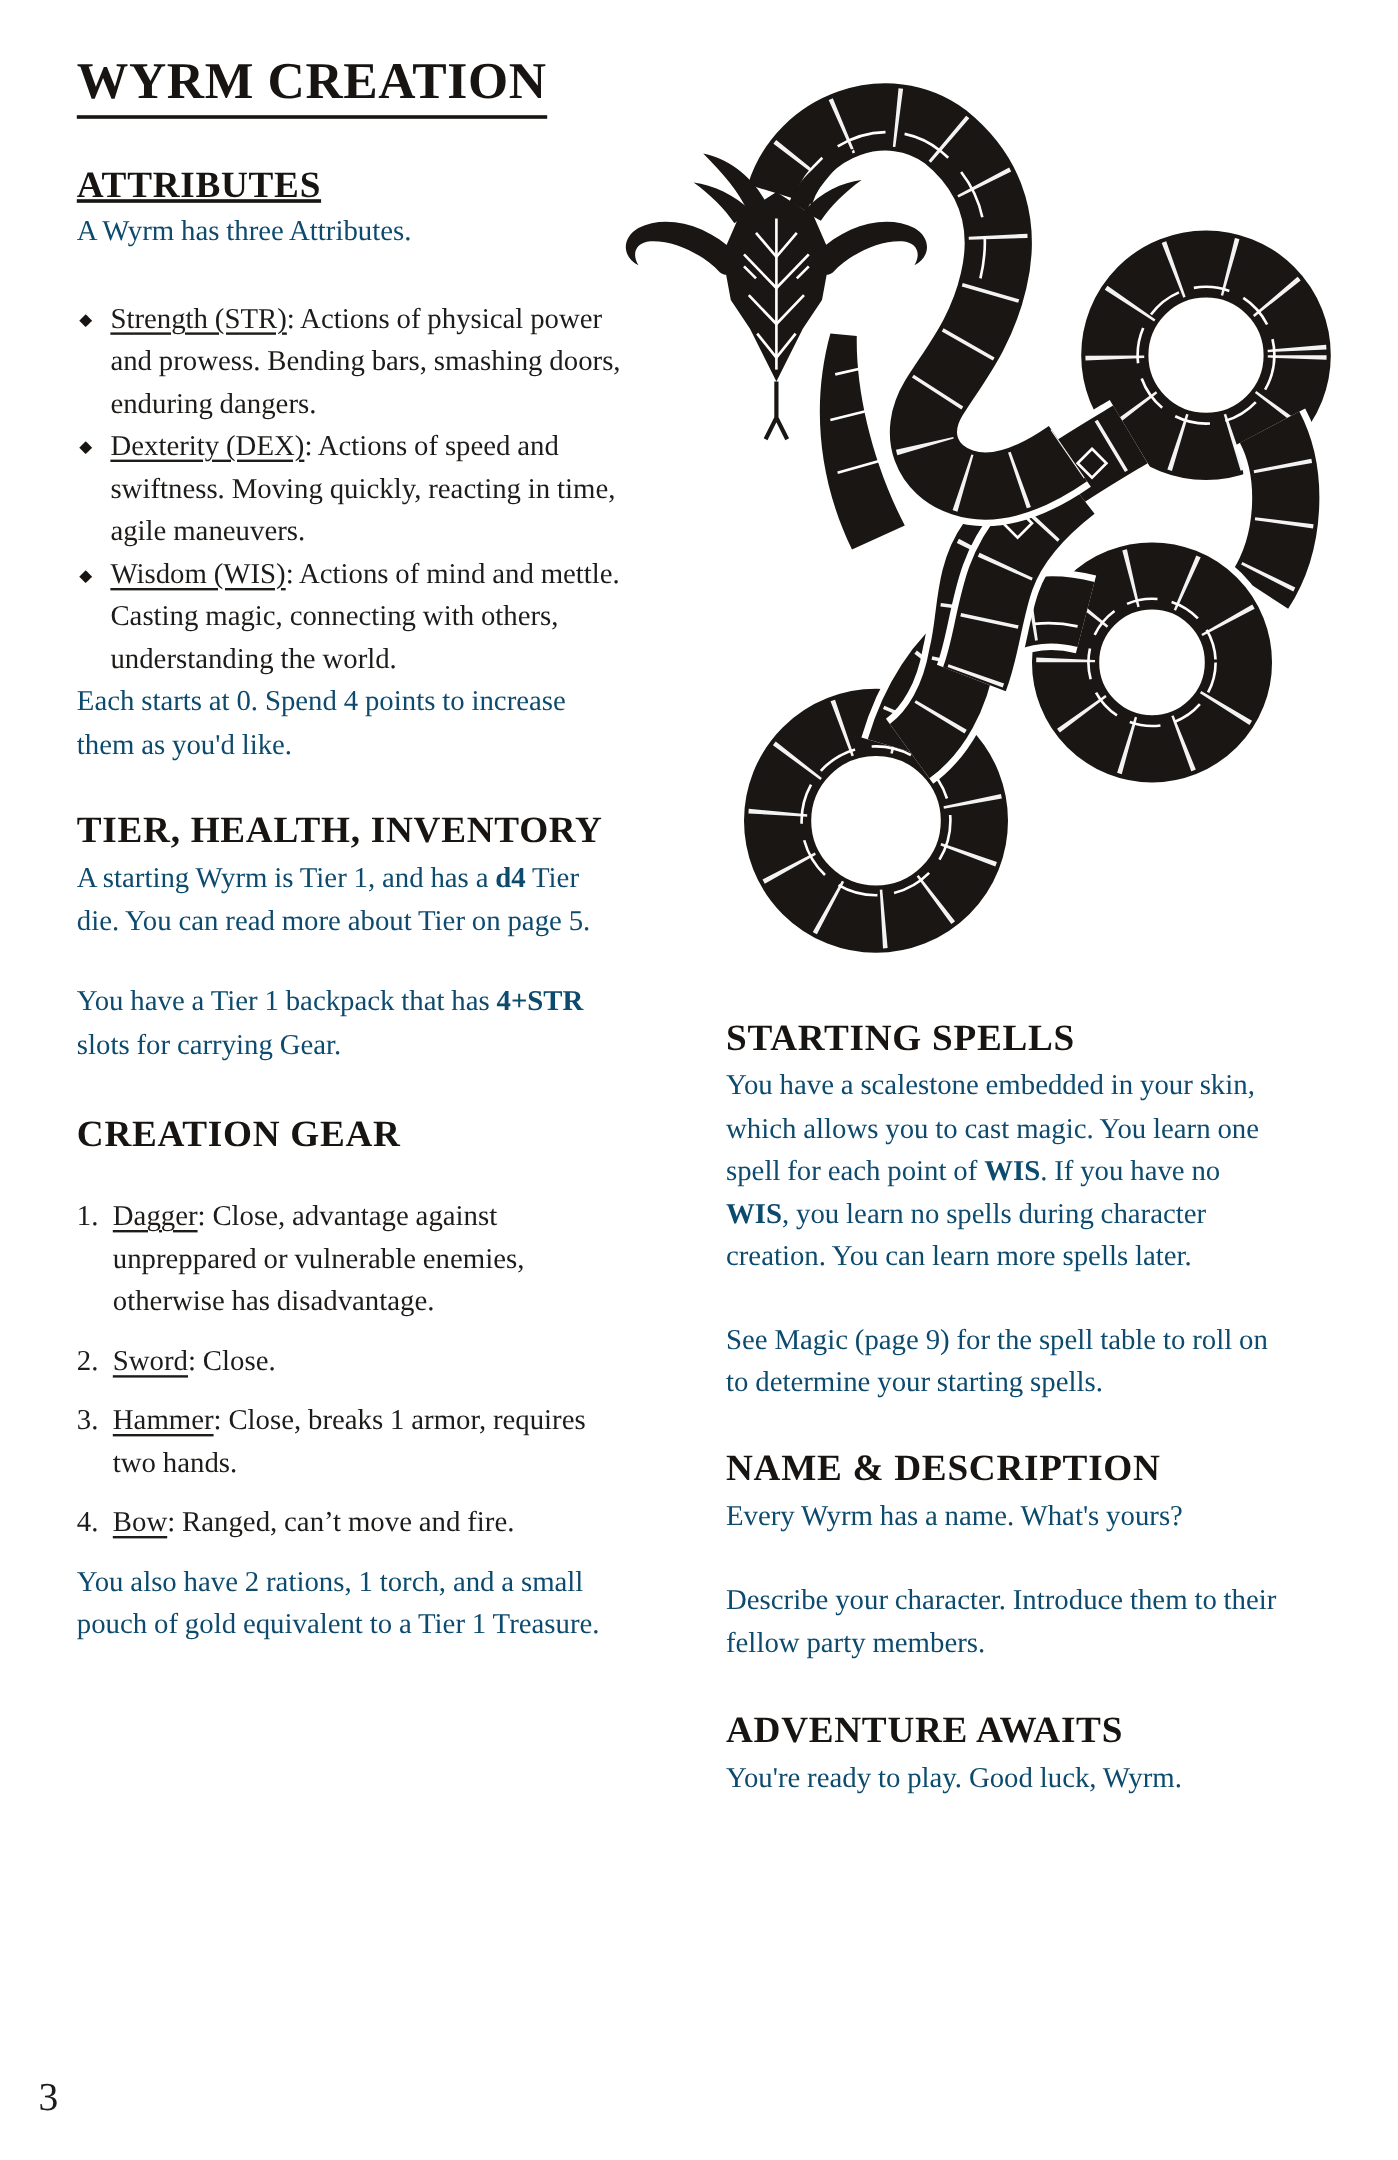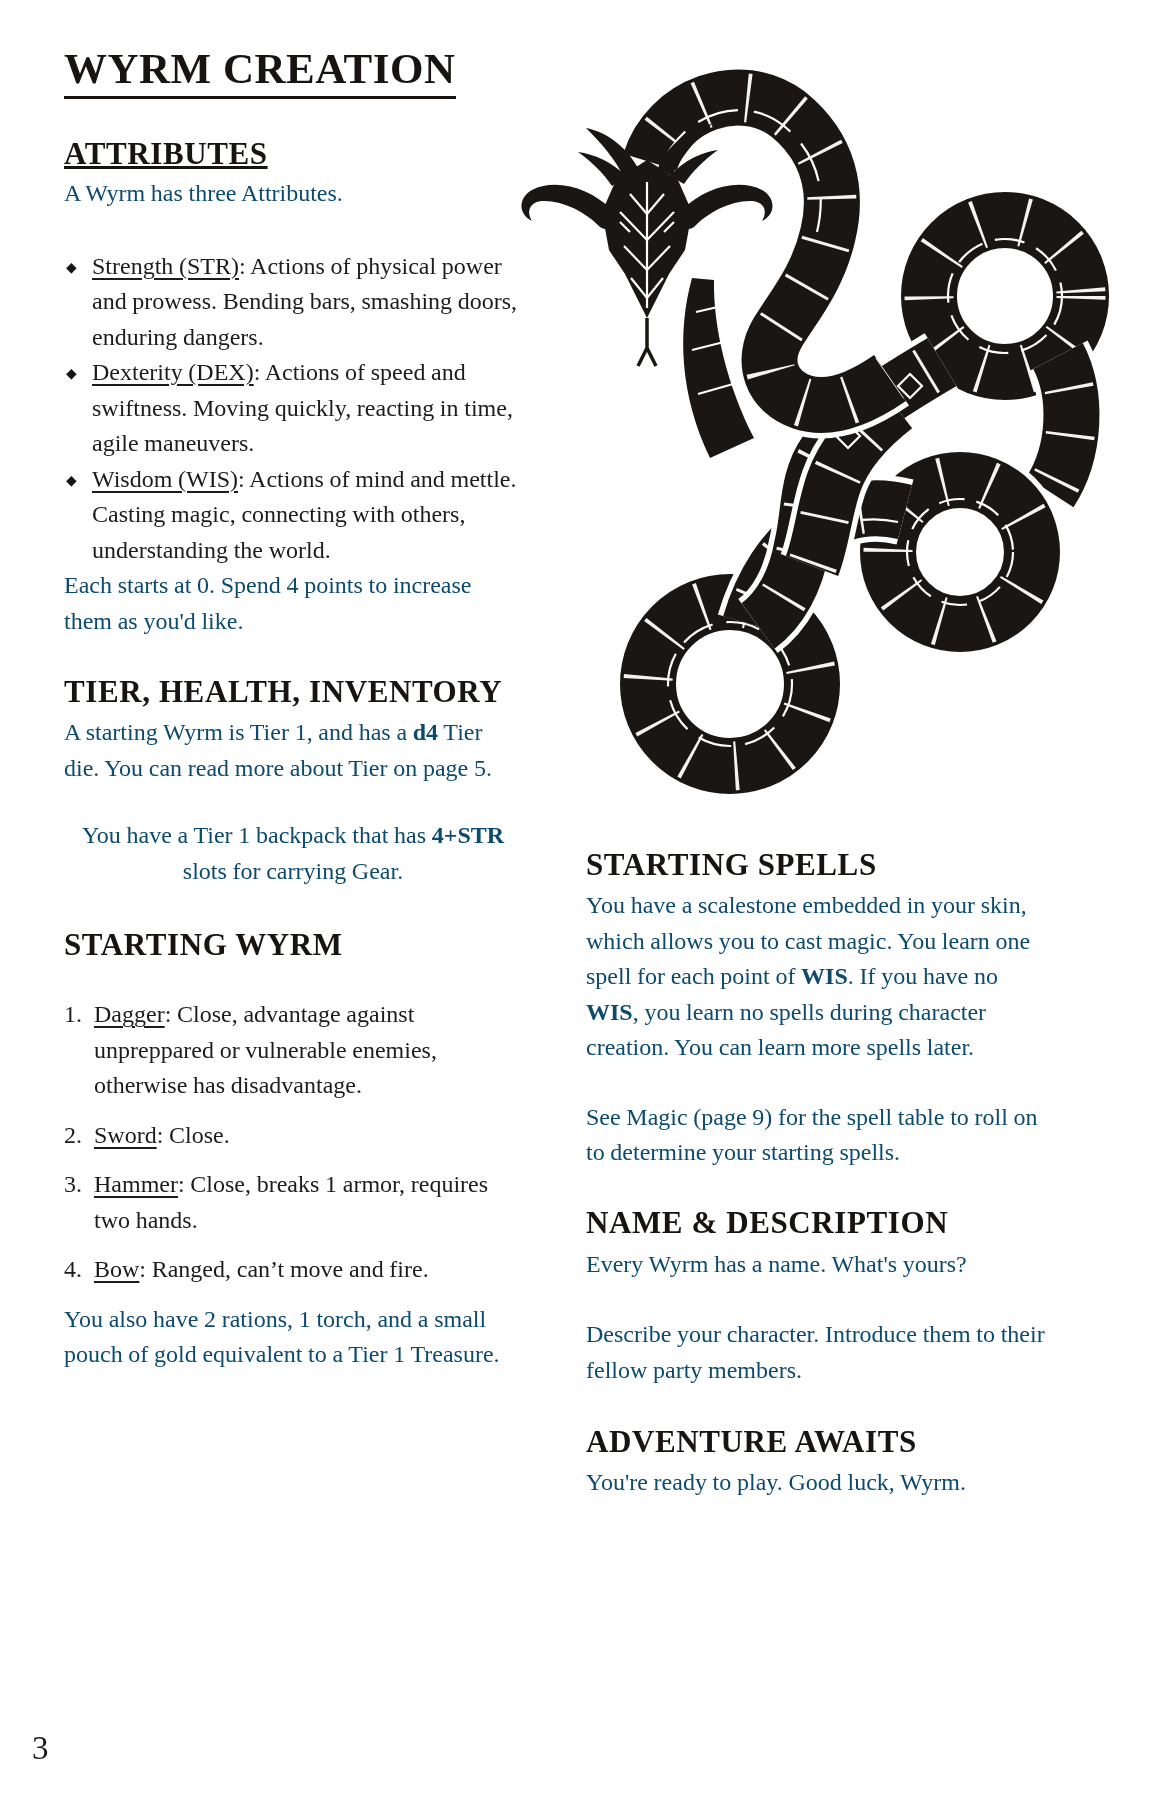--- a/index.html
+++ b/index.html
@@ -3,21 +3,21 @@
 <meta charset="utf-8">
 <style>
   html,body{margin:0;padding:0;}
   body{
     width:1165px;height:1800px;position:relative;overflow:hidden;
     background:#ffffff;
     font-family:"Liberation Serif","DejaVu Serif",serif;
   }
   .col{position:absolute;top:0;}
   .col-left{left:64px;width:458px;}
-  .col-right{left:586px;width:470px;}
+  .col-right{left:605px;width:470px;}
 
   h1{
     font-size:43px;font-weight:bold;letter-spacing:.5px;color:#171411;
     margin:48px 0 0;line-height:.98;display:inline-block;
     border-bottom:3.5px solid #171411;padding-bottom:6px;
   }
   h2{
     font-size:31px;font-weight:bold;letter-spacing:.6px;color:#171411;
     line-height:1.1;margin:0;
   }
@@ -26,21 +26,21 @@
   strong{font-weight:bold;}
 
   #h-attributes{margin-top:38px;text-decoration:underline;}
   .p-attr-intro{margin-top:5px;}
   ul.attr-list{list-style:none;margin:37px 0 0;padding:0;}
   ul.attr-list li{position:relative;padding-left:28px;font-size:24px;line-height:35.5px;color:#1e1c1a;word-spacing:-.3px;}
   .bullet{position:absolute;left:2px;top:1px;font-size:14px;color:#171411;}
   .p-attr-outro{}
   #h-tier{margin-top:36px;}
   .p-tier-1{margin-top:6px;}
-  .p-tier-2{margin-top:32px;text-align:center;}
+  .p-tier-2{margin-top:32px;}
   #h-gear{margin-top:39px;}
   .p-gear-intro{margin-top:6px;max-width:462px;}
   ol.gear-list{list-style:none;margin:35px 0 0;padding:0;}
   ol.gear-list li{position:relative;padding-left:30px;margin-bottom:14px;font-size:24px;line-height:35.5px;color:#1e1c1a;word-spacing:-.3px;}
   .num{position:absolute;left:0;top:0;}
   .p-gear-outro{margin-top:12px;}
 
   #h-spells{margin-top:848px;}
   .p-spells-1{margin-top:6px;max-width:457px;}
   .p-spells-2{margin-top:34px;}
@@ -166,21 +166,21 @@
       <span class="bullet">◆</span><span class="term">Wisdom (WIS)</span><span>: Actions of mind and mettle. Casting magic, connecting with others, understanding the world.</span>
     </li>
   </ul>
 
   <p class="p-attr-outro">Each starts at 0. Spend 4 points to increase them as you'd like.</p>
 
   <h2 id="h-tier">TIER, HEALTH, INVENTORY</h2>
   <p class="p-tier-1"><span>A starting Wyrm is Tier 1, and has a </span><strong>d4</strong><span> Tier die. You can read more about Tier on page 5.</span></p>
   <p class="p-tier-2"><span>You have a Tier 1 backpack that has </span><strong>4+STR</strong><span> slots for carrying Gear.</span></p>
 
-  <h2 id="h-gear">STARTING WYRM</h2>
+  <h2 id="h-gear">CREATION GEAR</h2>
 
   <ol class="gear-list">
     <li>
       <span class="num">1.</span><span class="term">Dagger</span><span>: Close, advantage against unpreppared or vulnerable enemies, otherwise has disadvantage.</span>
     </li>
     <li>
       <span class="num">2.</span><span class="term">Sword</span><span>: Close.</span>
     </li>
     <li>
       <span class="num">3.</span><span class="term">Hammer</span><span>: Close, breaks 1 armor, requires two hands.</span>

